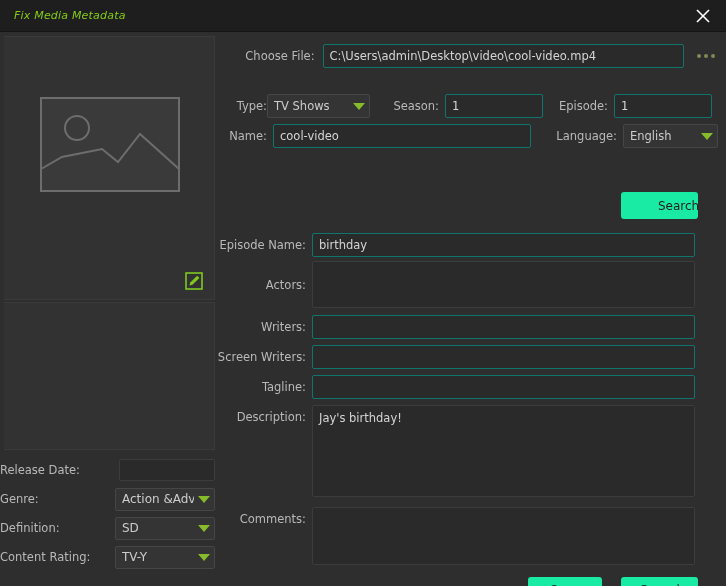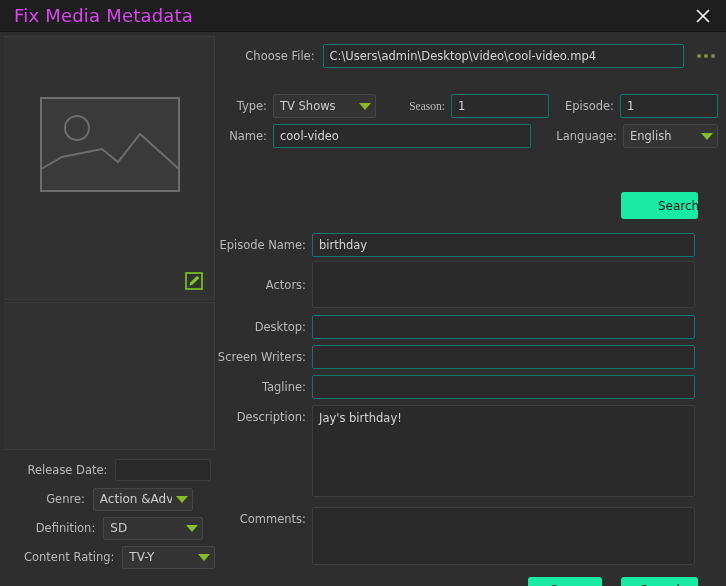--- a/index.html
+++ b/index.html
@@ -20,23 +20,24 @@
   .titlebar {
     height: 32px;
     background: #1e1e1e;
     display: flex;
     align-items: center;
     justify-content: space-between;
     padding: 0 0 0 14px;
     border-bottom: 1px solid #151515;
   }
   .titlebar-title {
-    font-size: 18px;
-    color: #d946ef;
+    font-size: 11px;
+    color: #84cc16;
     letter-spacing: .2px;
+    font-style: italic;
   }
   .close-btn {
     width: 46px; height: 32px;
     display: flex; align-items: center; justify-content: center;
     cursor: pointer;
   }
   .close-btn svg { display: block; }
 
   
   .content {
@@ -81,24 +82,23 @@
     border-left: none;
   }
   .left-form {
     position: absolute;
     left: 0; top: 424px;
     width: 215px;
   }
   .lf-row {
     display: flex;
     align-items: center;
-    justify-content: center;
+    justify-content: space-between;
     height: 28px;
     margin-bottom: 1px;
-    padding-left: 24px;
   }
   .lf-label {
     font-size: 11.5px;
     color: #b9b9b9;
     text-align: right;
     padding-right: 8px;
     white-space: nowrap;
   }
   .lf-input {
     width: 96px; height: 22px;
@@ -281,25 +281,25 @@
       <div class="txt" style="width:363px; margin-left:8px;">C:\Users\admin\Desktop\video\cool-video.mp4</div>
       <div class="dots" style="margin-left:13px;">
         <i></i>
           <i></i>
           <i></i>
       </div>
     </div>
 
     <div class="row" style="left:0; top:62px;">
       <span class="lbl" style="width:52px;">Type:</span>
-      <div class="sel" style="width:103px; margin-left:6px;">
+      <div class="sel" style="width:103px; ">
         <span class="val">TV Shows</span>
         <span class="caret"></span>
       </div>
-      <span class="lbl" style="width:54px; margin-left:15px;font-family:Liberation Serif, serif;">Season:</span>
+      <span class="lbl" style="width:54px; margin-left:15px;">Season:</span>
       <div class="txt" style="width:98px; margin-left:6px;">1</div>
       <span class="lbl" style="width:52px; margin-left:13px;">Episode:</span>
       <div class="txt" style="width:98px; margin-left:6px;">1</div>
     </div>
 
     <div class="row" style="left:0; top:92px;">
       <span class="lbl" style="width:52px;">Name:</span>
       <div class="txt" style="width:258px; margin-left:6px;">cool-video</div>
       <span class="lbl" style="width:72px; margin-left:14px;">Language:</span>
       <div class="sel" style="width:95px; margin-left:6px;">
@@ -314,21 +314,21 @@
       <span class="lbl" style="width:91px;">Episode Name:</span>
       <div class="txt" style="width:383px; margin-left:6px;">birthday</div>
     </div>
 
     <div class="row" style="left:0; top:229px; align-items:center;">
       <span class="lbl" style="width:91px; line-height:24px;">Actors:</span>
       <div class="area" style="width:383px; height:47px; margin-left:6px;"></div>
     </div>
 
     <div class="row" style="left:0; top:283px;">
-      <span class="lbl" style="width:91px;">Desktop:</span>
+      <span class="lbl" style="width:91px;">Writers:</span>
       <div class="txt" style="width:383px; margin-left:6px;"></div>
     </div>
 
     <div class="row" style="left:0; top:313px;">
       <span class="lbl" style="width:91px;">Screen Writers:</span>
       <div class="txt" style="width:383px; margin-left:6px;"></div>
     </div>
 
     <div class="row" style="left:0; top:343px;">
       <span class="lbl" style="width:91px;">Tagline:</span>

